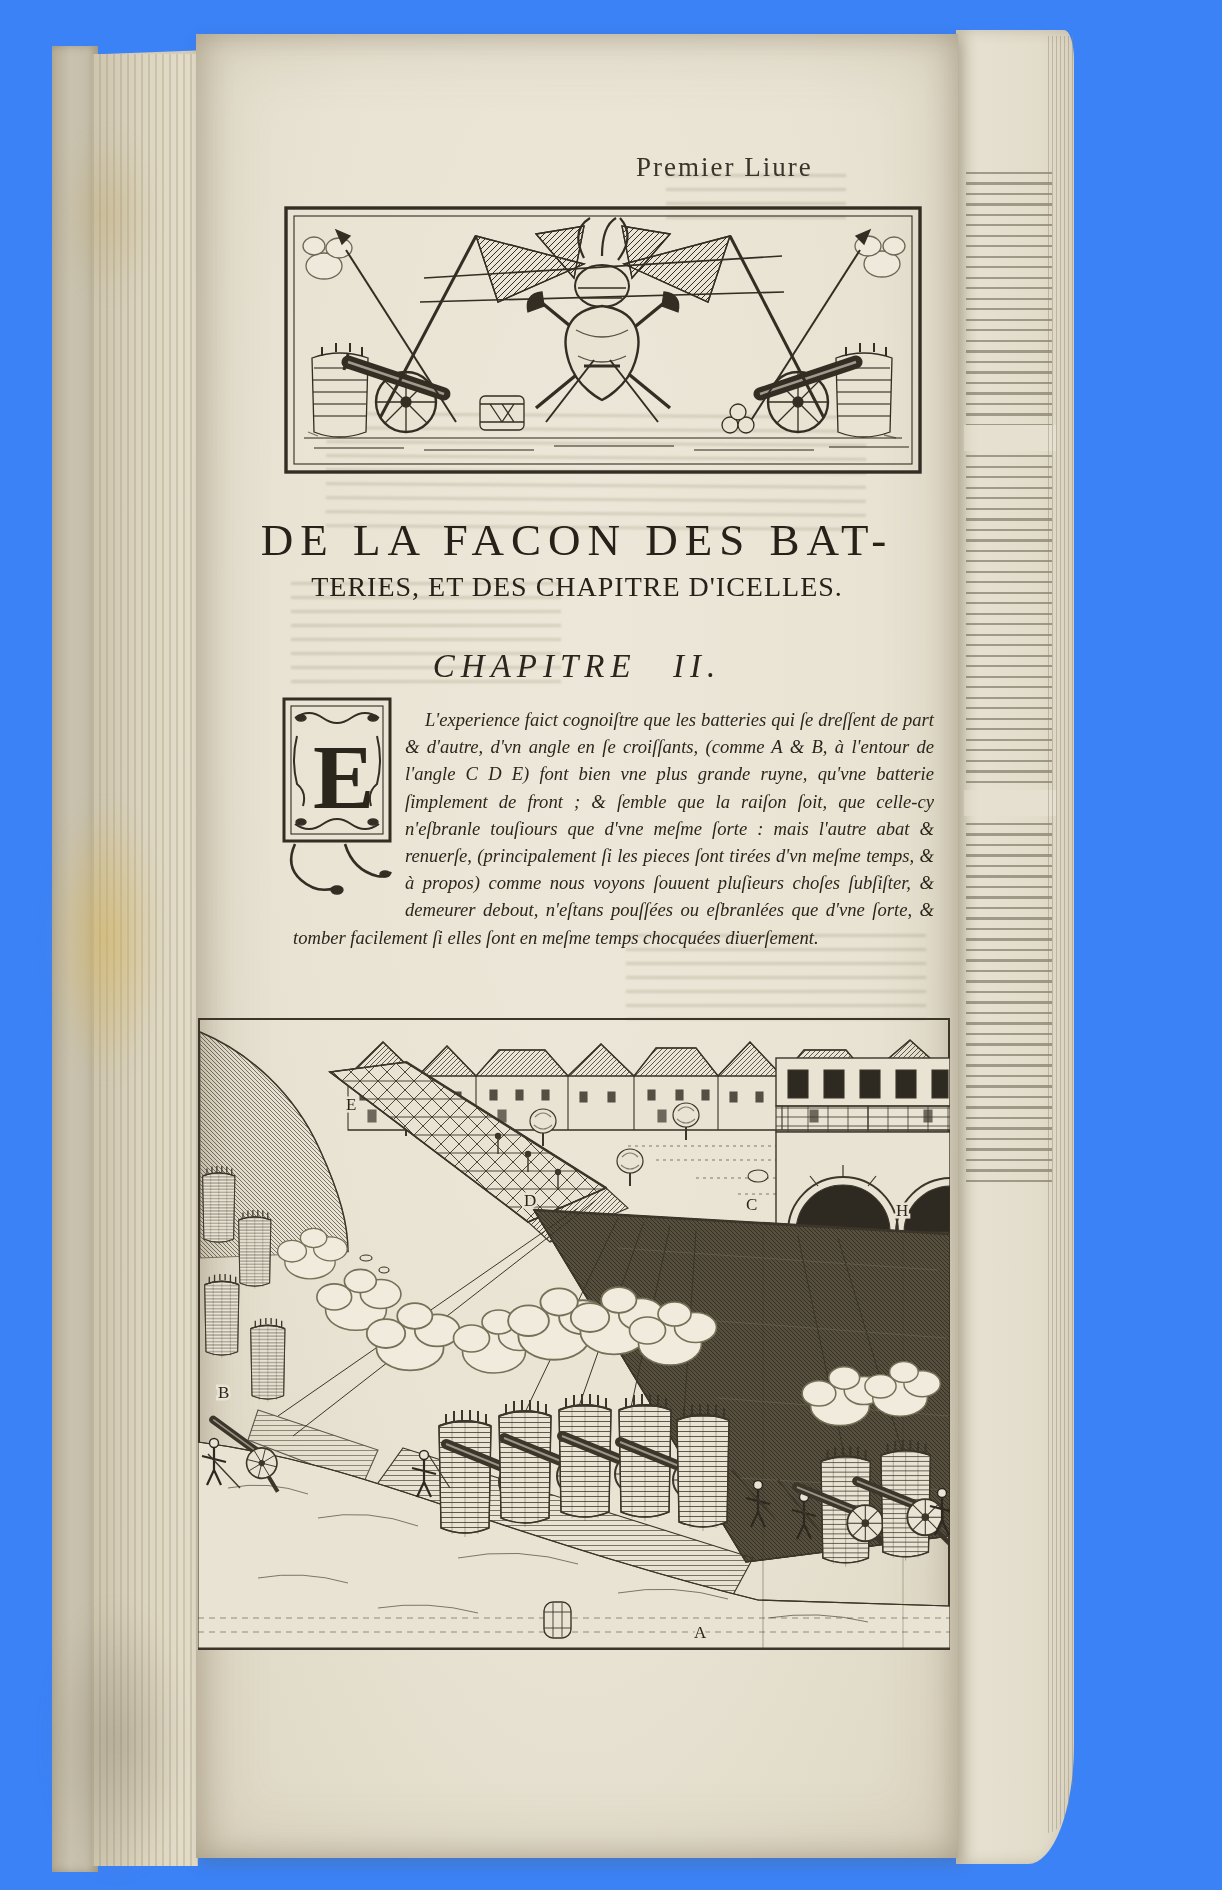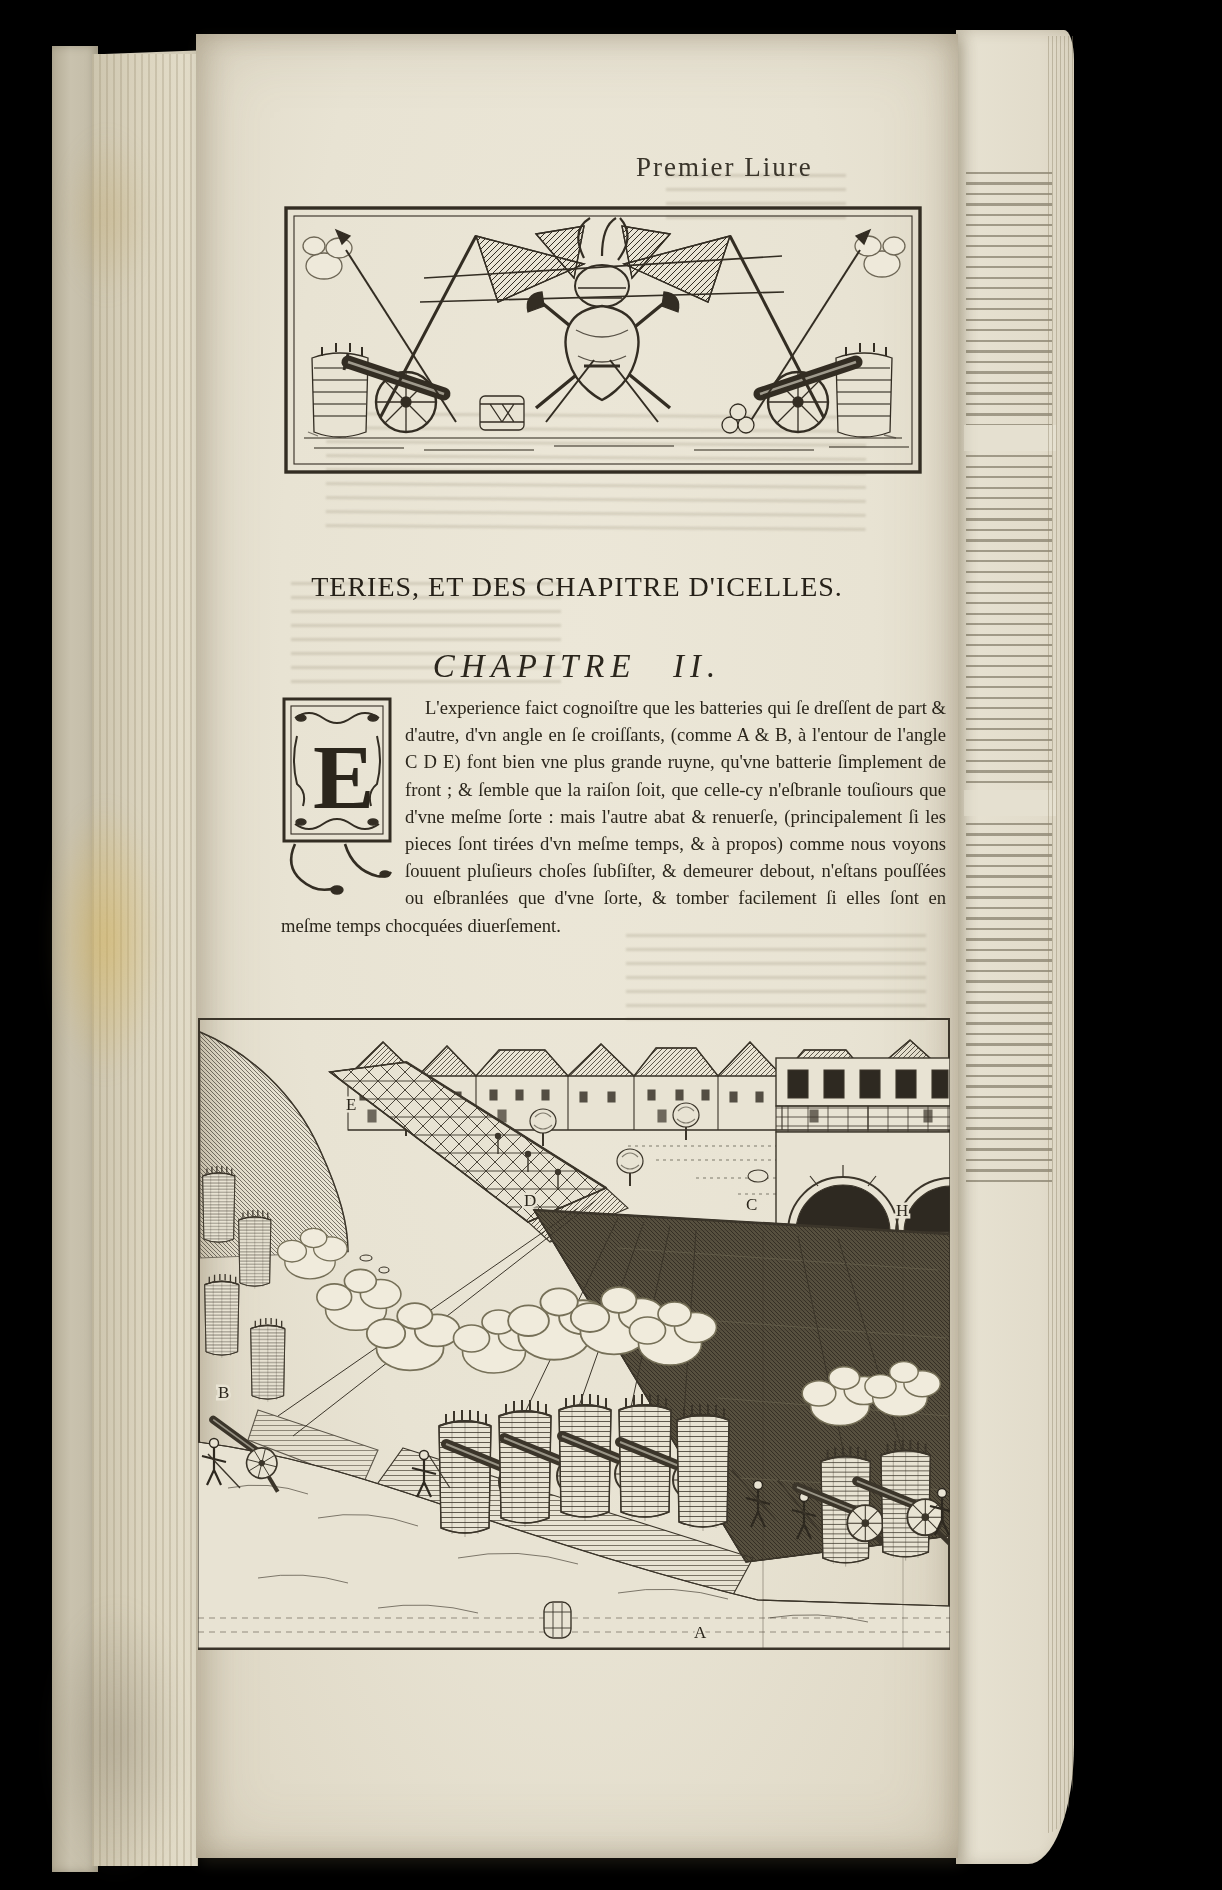--- a/index.html
+++ b/index.html
@@ -1,16 +1,16 @@
 <!DOCTYPE html>
 <html><head>
 <meta charset="utf-8">
 <style>
   html,body{margin:0;padding:0;background:#fbfbfa;}
-  .photo{position:relative;width:1222px;height:1890px;background:#000000;overflow:hidden;
+  .photo{position:relative;width:1222px;height:1890px;background:#3b82f6;overflow:hidden;
          font-family:"Liberation Serif","DejaVu Serif",serif;}
   
   .cover-strip{position:absolute;left:52px;top:46px;width:46px;height:1826px;
     background:linear-gradient(90deg,#b4ac96,#c9c2ae 40%,#c3bca7);
     box-shadow:inset -4px 0 8px rgba(90,80,60,.35);}
   .cover-top{position:absolute;left:60px;top:52px;width:190px;height:78px;
     background:linear-gradient(180deg,#d3ccb8,#c6bfa9);transform:rotate(-2.2deg);}
   .page-edges-left{position:absolute;left:92px;top:54px;width:106px;height:1812px;
     background:
       repeating-linear-gradient(90deg,rgba(150,138,110,.28) 0 2px,rgba(0,0,0,0) 2px 7px),
@@ -43,21 +43,21 @@
   .headpiece{position:absolute;left:88px;top:172px;width:638px;height:268px;}
   .title1{position:absolute;left:0;top:480px;width:762px;text-align:center;
     font-size:45px;letter-spacing:7px;color:#262119;white-space:nowrap;}
   .title2{position:absolute;left:0;top:537px;width:762px;text-align:center;
     font-size:28px;letter-spacing:1px;color:#262119;white-space:nowrap;}
   .chapter{position:absolute;left:0;top:614px;width:762px;text-align:center;
     font-style:italic;font-size:33px;letter-spacing:6px;word-spacing:22px;color:#2b261d;}
   .bodytext{position:absolute;left:85px;top:660px;width:665px;color:#2b261c;
     font-size:18.6px;line-height:27.2px;text-align:justify;}
   .dropcap-box{float:left;width:112px;height:206px;margin:2px 12px 0 0;}
-  .p2{text-indent:20px;margin:0;}
+  .p2{text-indent:20px;margin:12px;font-style:italic;}
   .p1{margin:0;}
   .plate{position:absolute;left:2px;top:984px;width:752px;height:632px;}
   svg text{font-family:"Liberation Serif","DejaVu Serif",serif;}
 </style>
 </head>
 <body>
 
 <div class="photo">
 
   <div class="cover-top"></div>
@@ -177,20 +177,21 @@
             <circle cx="454" cy="206" r="8"></circle>
         </g>
       </g>
       <defs>
         <pattern id="hp-hatch" width="6" height="6" patternUnits="userSpaceOnUse">
           <path d="M0,6 L6,0" stroke="#332d23" stroke-width="1"></path>
         </pattern>
       </defs>
     </svg>
 
+    <div class="title1">DE LA FACON DES BAT-</div>
     <div class="title2">TERIES, ET DES CHAPITRE D'ICELLES.</div>
     <div class="chapter">CHAPITRE II.</div>
 
     <div class="bodytext">
       <svg class="dropcap-box" viewBox="0 0 112 206">
         <g fill="none" stroke="#332d23" stroke-width="1.4">
           <rect x="3" y="3" width="106" height="142" stroke-width="3"></rect>
           <rect x="10" y="10" width="92" height="128" stroke-width="1.1"></rect>
           <path d="M14,22 q14,-10 28,0 t28,0 t28,0 M14,128 q14,10 28,0 t28,0 t28,0" stroke-width="2"></path>
           <path d="M16,40 q-6,24 0,48 q10,8 6,22 M96,40 q6,24 0,48 q-10,8 -6,22" stroke-width="2"></path>

